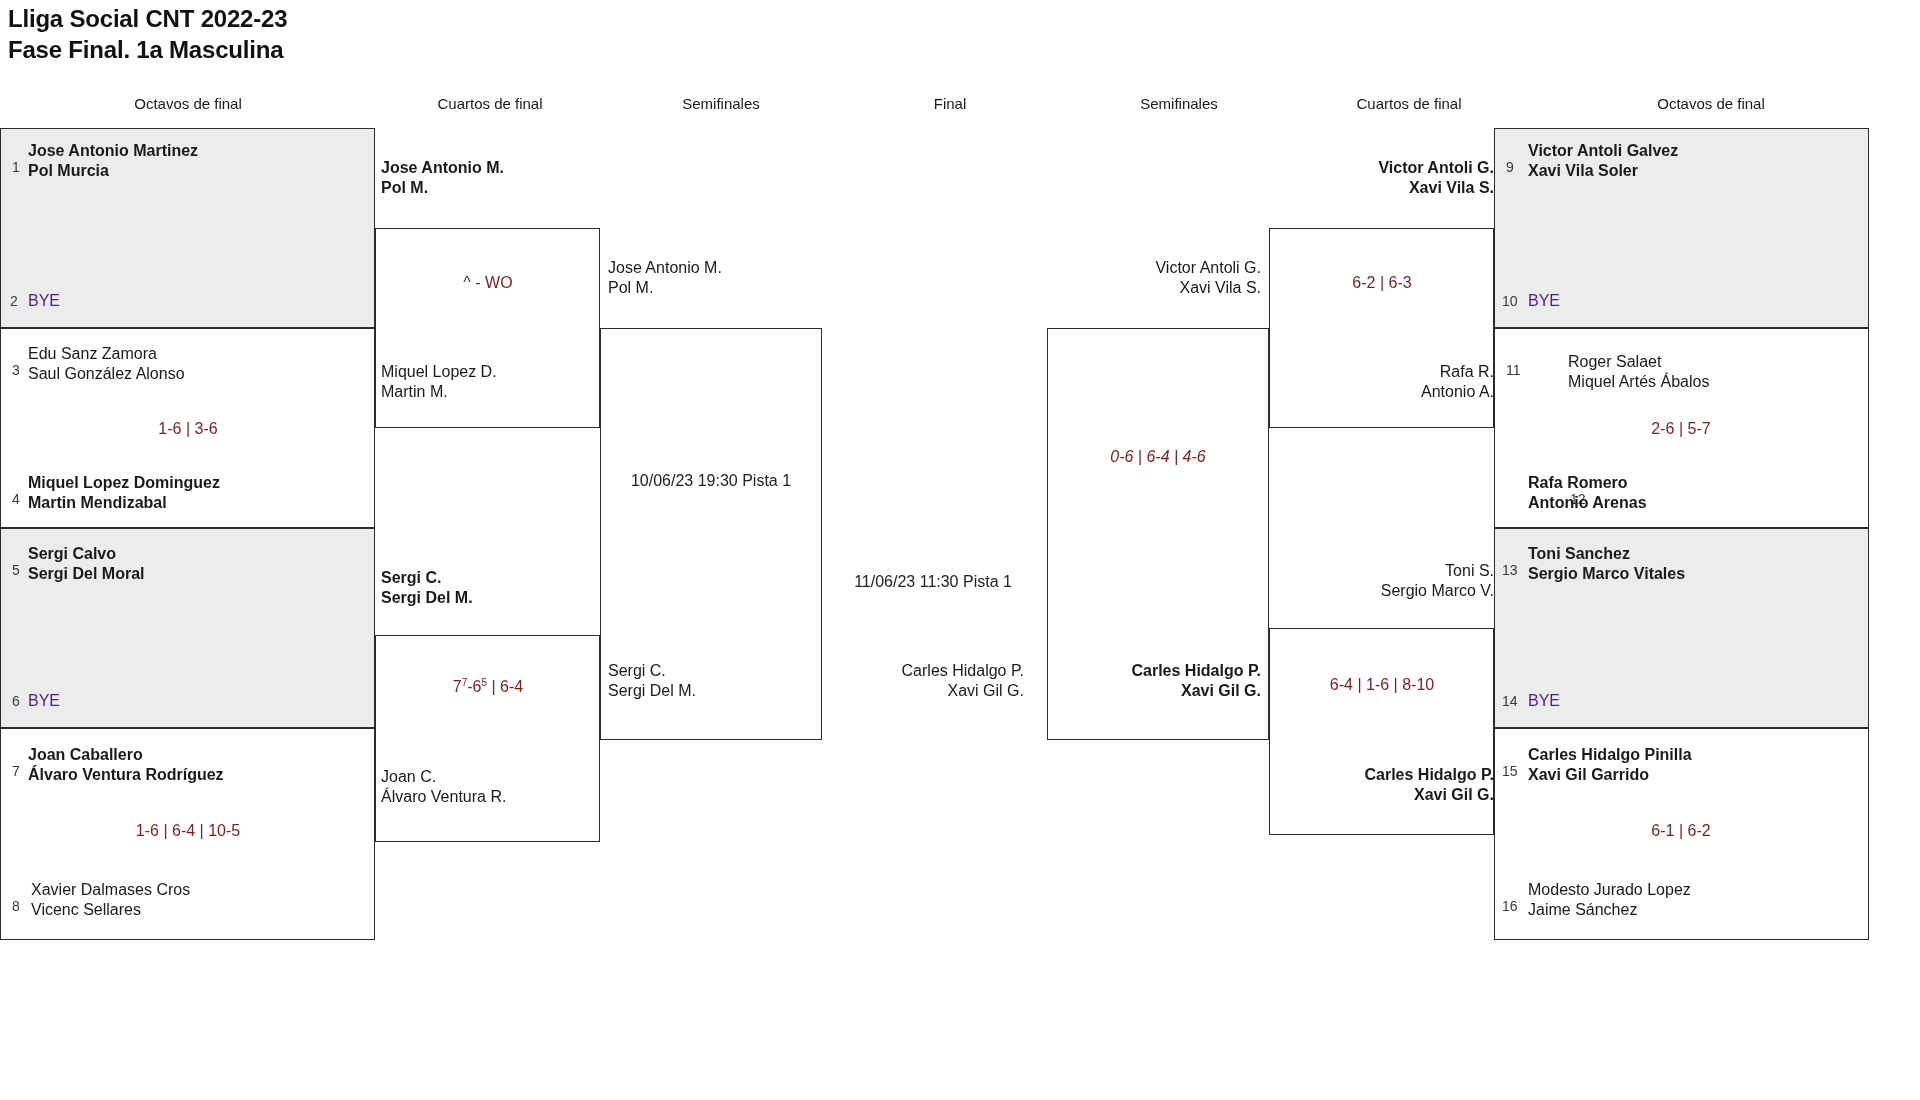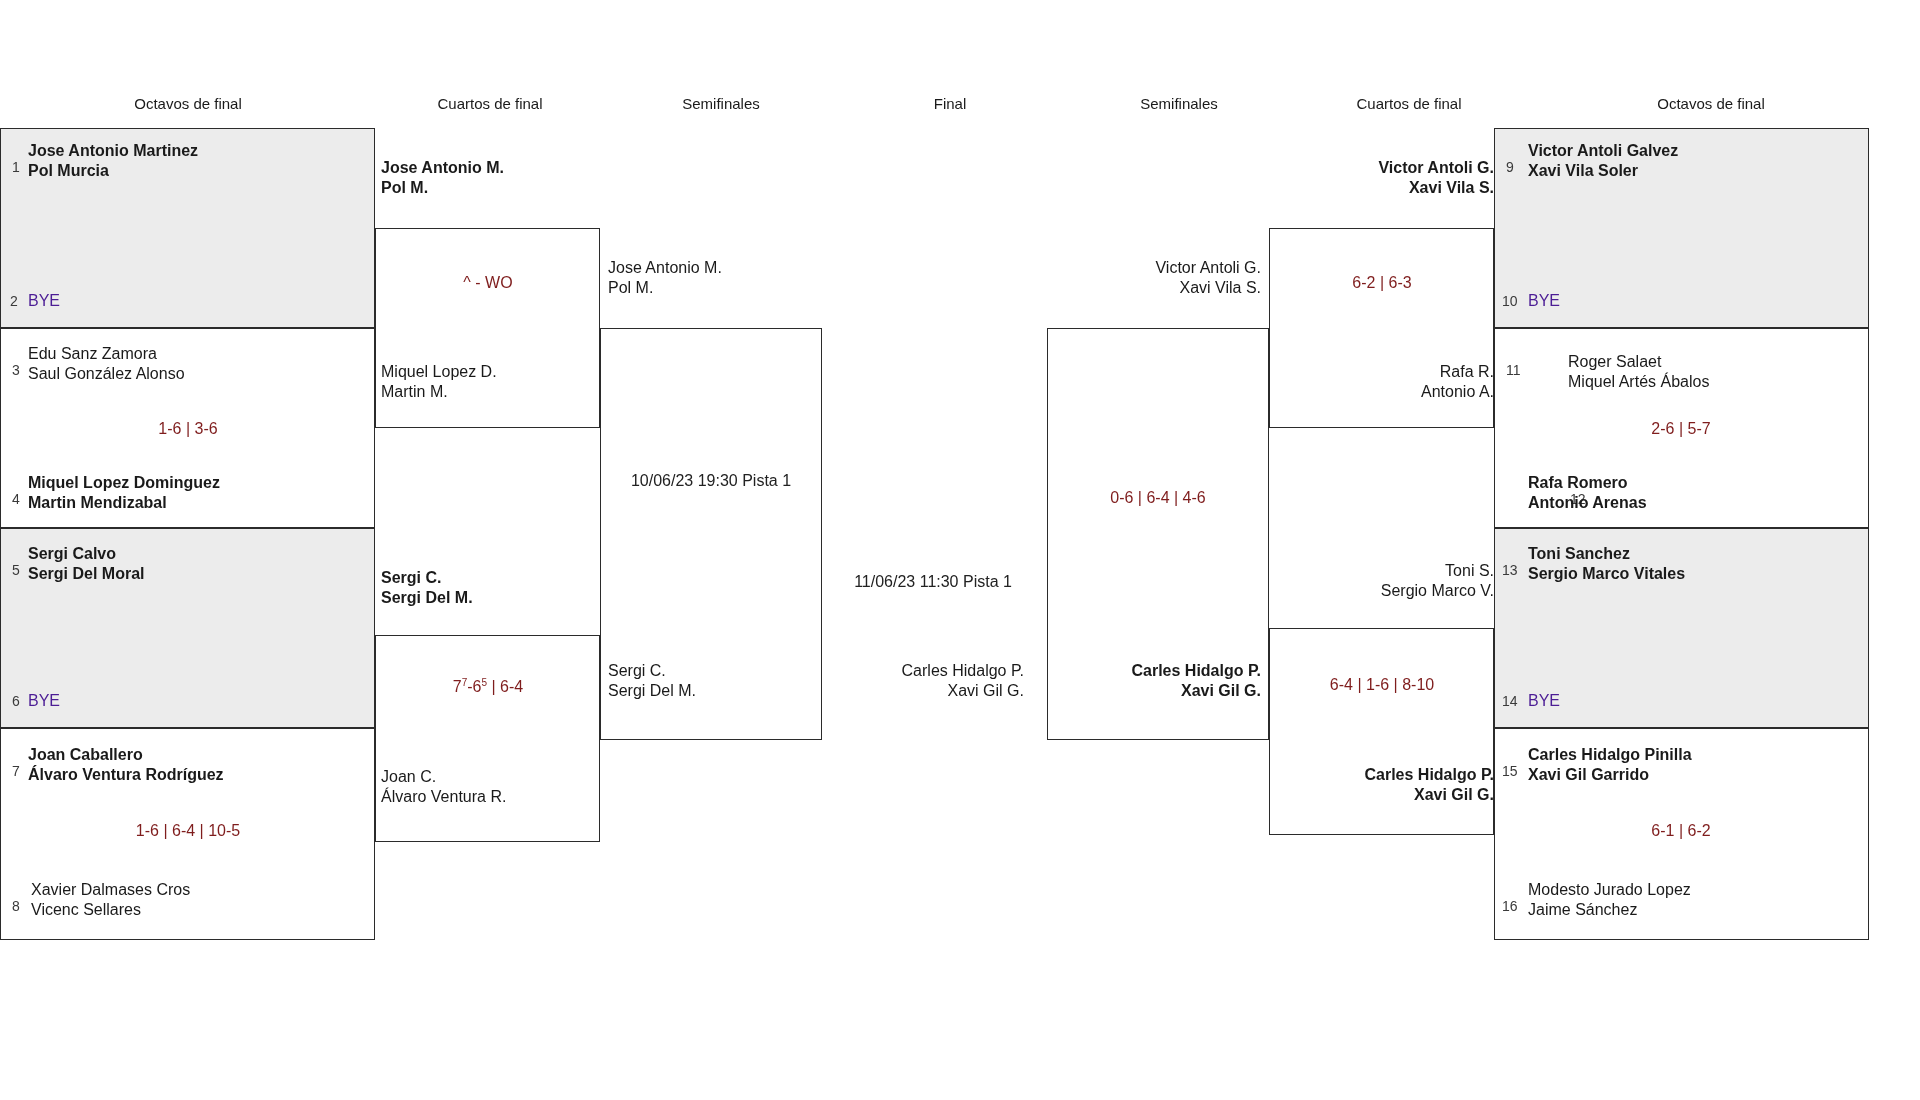--- a/index.html
+++ b/index.html
@@ -77,20 +77,24 @@
     white-space: nowrap; text-align: center;
     transform: translateX(-50%);
   }
   .ra { text-align: right; }
 </style>
 </head>
 <body>
 
 <div id="root">
 
+  <div class="title-block">
+    <span class="title-line">Lliga Social CNT 2022-23</span>
+    <span class="title-line">Fase Final. 1a Masculina</span>
+  </div>
 
 
   <div class="round-head" style="left:188px;">Octavos de final</div>
   <div class="round-head" style="left:490px;">Cuartos de final</div>
   <div class="round-head" style="left:721px;">Semifinales</div>
   <div class="round-head" style="left:950px;">Final</div>
   <div class="round-head" style="left:1179px;">Semifinales</div>
   <div class="round-head" style="left:1409px;">Cuartos de final</div>
   <div class="round-head" style="left:1711px;">Octavos de final</div>
 
@@ -177,21 +181,21 @@
   <div class="players ra" style="left:700px; top:661px; width:324px;">
     <span class="pl">Carles Hidalgo P.</span>
     <span class="pl">Xavi Gil G.</span>
   </div>
 
   <div class="box" style="left:1047px; top:328px; width:222px; height:412px;"></div>
   <div class="players ra" style="left:945px; top:258px; width:316px;">
     <span class="pl">Victor Antoli G.</span>
     <span class="pl">Xavi Vila S.</span>
   </div>
-  <div class="score" style="left:1158px; top:489px;">0-6 | 6-4 | 4-6</div>
+  <div class="score" style="left:1158px; top:448px;font-style:italic;">0-6 | 6-4 | 4-6</div>
   <div class="players ra bold" style="left:945px; top:661px; width:316px;">
     <span class="pl">Carles Hidalgo P.</span>
     <span class="pl">Xavi Gil G.</span>
   </div>
 
   <div class="players ra bold" style="left:1200px; top:158px; width:294px;">
     <span class="pl">Victor Antoli G.</span>
     <span class="pl">Xavi Vila S.</span>
   </div>
   <div class="box" style="left:1269px; top:228px; width:225px; height:200px;"></div>

